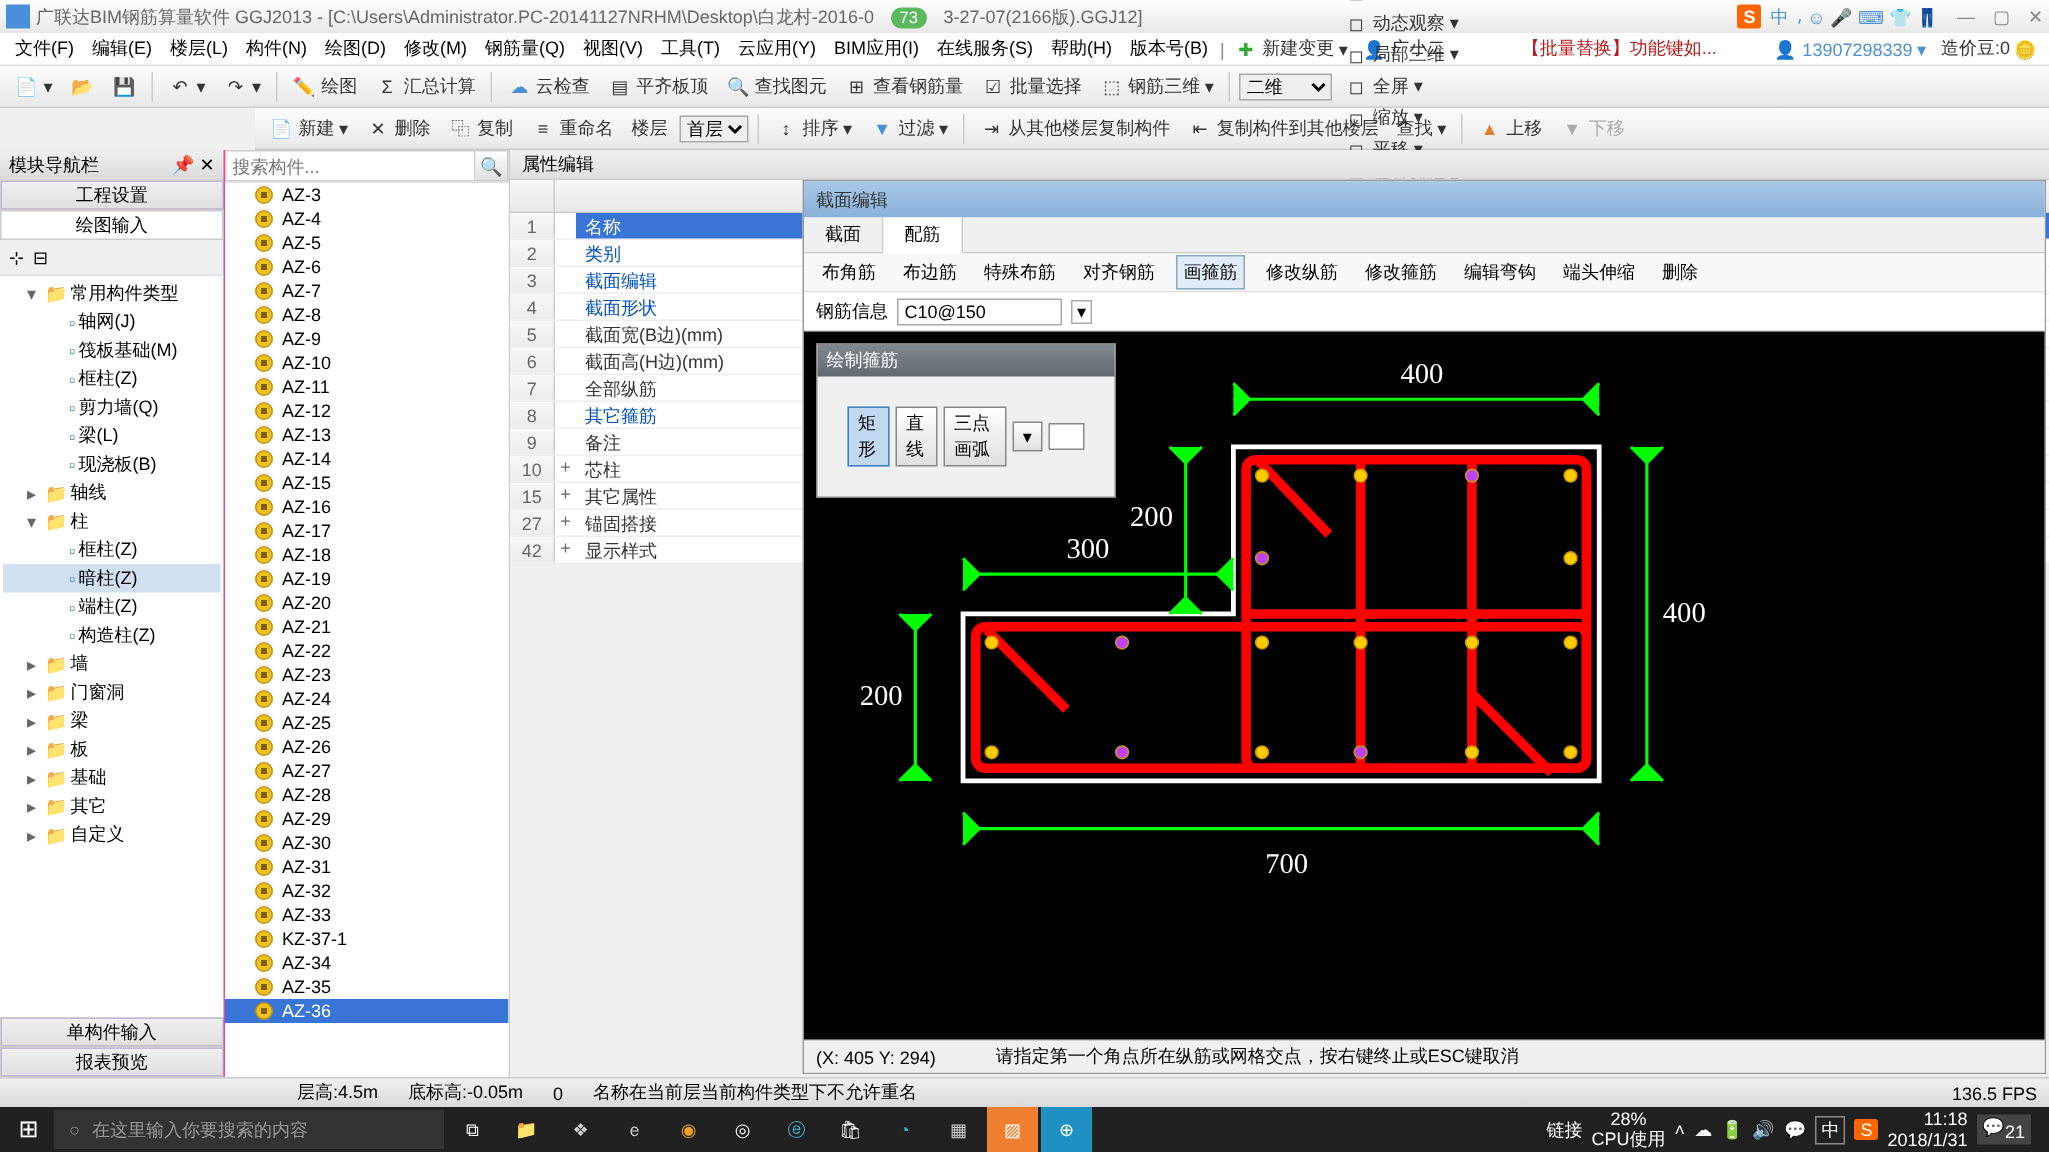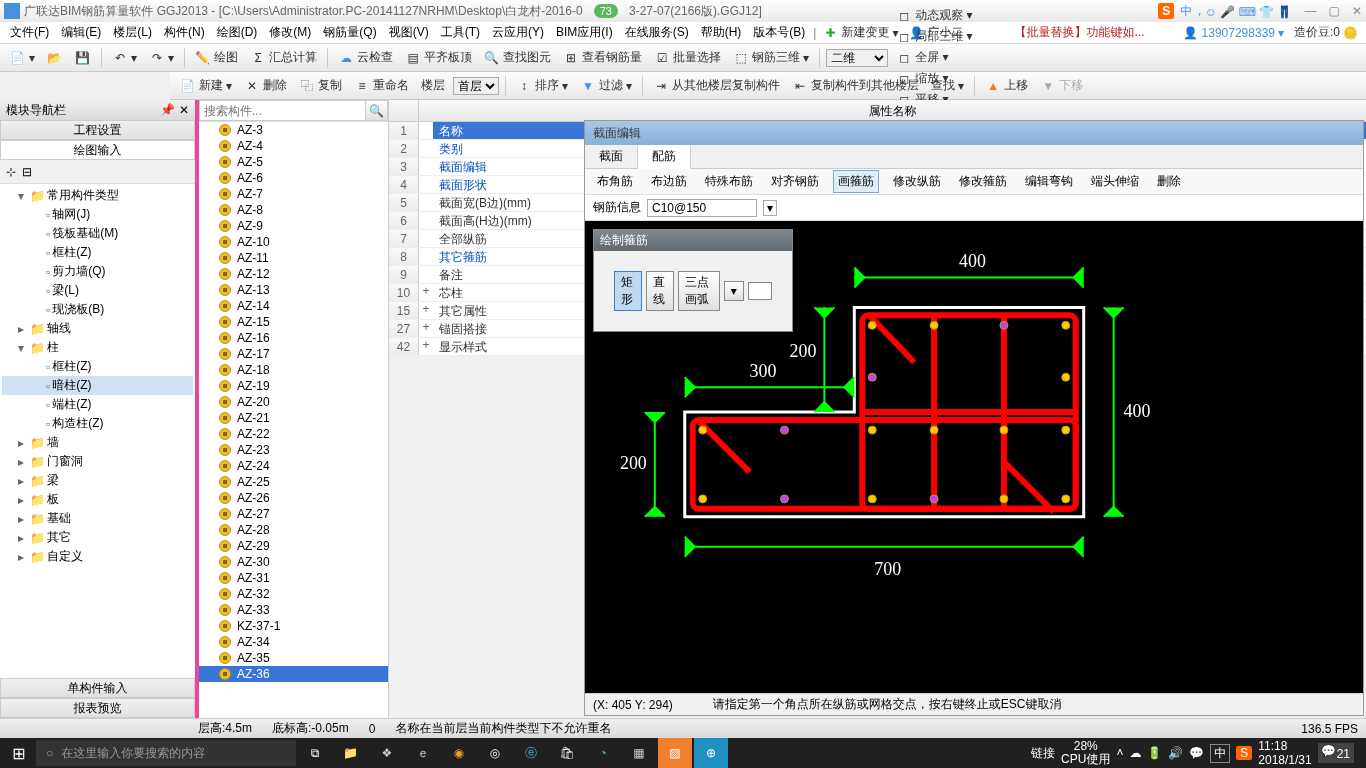--- a/index.html
+++ b/index.html
@@ -16,21 +16,21 @@
 .menubar .spacer { flex: 1; }
 .menubar .phone { color: #4a90d9; }
 .menubar .coin { color: #f0a020; }
 .iconbar { color: #4a90d9; font-size: 12px; }
 .toolbar { height: 28px; background: linear-gradient(#fdfdfd, #e8e8e8); display: flex; align-items: center; padding: 0 6px; gap: 4px; border-bottom: 1px solid #ccc; }
 .tb-btn { display: flex; align-items: center; gap: 3px; padding: 2px 4px; cursor: pointer; color: #333; white-space: nowrap; }
 .tb-btn .ico { width: 16px; height: 16px; display: inline-flex; align-items: center; justify-content: center; }
 .tb-sep { width: 1px; height: 20px; background: #ccc; margin: 0 2px; }
 .toolbar2 { height: 28px; background: linear-gradient(#fdfdfd, #e8e8e8); display: flex; align-items: center; padding: 0 6px; gap: 4px; border-bottom: 1px solid #ccc; margin-left: 170px; }
 .main { display: flex; height: calc(100% - 150px); }
-.nav-panel { width: 199px; background: #8b5cf6; border-right: 4px solid #ec4899; display: flex; flex-direction: column; }
+.nav-panel { width: 150px; background: #8b5cf6; border-right: 1px solid #ec4899; display: flex; flex-direction: column; }
 .nav-header { background: linear-gradient(#f0f0f0, #dadada); height: 20px; display: flex; align-items: center; padding: 0 6px; font-weight: normal; }
 .nav-header .pin { margin-left: auto; }
 .nav-section { height: 20px; background: linear-gradient(#f0f0f0, #e0e0e0); border: 1px solid #ccc; display: flex; align-items: center; justify-content: center; cursor: pointer; }
 .nav-section.sel { background: #fff; }
 .nav-toolbar { height: 24px; background: #f0f0f0; display: flex; align-items: center; padding: 0 6px; gap: 6px; border-bottom: 1px solid #ddd; }
 .nav-tree { flex: 1; background: #fff; overflow-y: auto; padding: 2px; }
 .tree-item { padding: 1px 2px; display: flex; align-items: center; gap: 2px; cursor: pointer; white-space: nowrap; }
 .tree-item.sel { background: #d0e0f0; }
 .tree-item.indent1 { padding-left: 16px; }
 .tree-item.indent2 { padding-left: 32px; }
@@ -73,21 +73,21 @@
 .fp-body { padding: 20px; display: flex; gap: 4px; align-items: center; }
 .fp-btn { border: 1px solid #888; background: linear-gradient(#fff,#e0e0e0); padding: 2px 6px; cursor: pointer; font-size: 12px; }
 .fp-btn.sel { background: #c0d8f0; border-color: #4080c0; }
 .se-status { height: 22px; background: #f0f0f0; display: flex; align-items: center; padding: 0 8px; gap: 40px; border-top: 1px solid #ccc; }
 .statusbar { position: absolute; bottom: 30px; left: 0; right: 0; height: 20px; background: linear-gradient(#f0f0f0,#dadada); display: flex; align-items: center; padding: 0 8px; gap: 20px; border-top: 1px solid #ccc; font-size: 11px; }
 .taskbar { position: absolute; bottom: 0; left: 0; right: 0; height: 30px; background: #202020; display: flex; align-items: center; padding: 0 4px; gap: 2px; color: #fff; }
 .taskbar .start { width: 30px; height: 30px; display: flex; align-items: center; justify-content: center; font-size: 16px; }
 .taskbar .search { background: #333; height: 26px; display: flex; align-items: center; padding: 0 10px; gap: 8px; color: #999; width: 260px; }
 .taskbar .tb-icon { width: 34px; height: 30px; display: flex; align-items: center; justify-content: center; cursor: pointer; }
 .taskbar .tray { margin-left: auto; display: flex; align-items: center; gap: 6px; padding: 0 8px; font-size: 11px; }
-.taskbar .clock { text-align: left; line-height: 1.2; }
+.taskbar .clock { text-align: right; line-height: 1.2; }
 .dim-text { fill: #fff; font-size: 18px; font-family: serif; }
 </style>
 </head>
 <body>
 
 <div class="titlebar">
   <div class="app-icon"></div>
   <span class="title-text">
     <span>广联达BIM钢筋算量软件 GGJ2013 - [C:\Users\Administrator.PC-20141127NRHM\Desktop\白龙村-2016-0</span>
     <span class="badge">73</span>
@@ -484,20 +484,21 @@
           <span>AZ-35</span>
         </div>
         <div class="list-row sel">
           <span class="list-icon"></span>
           <span>AZ-36</span>
         </div>
       </div>
   </div>
 
   <div class="prop-panel">
+    <div class="prop-header">属性编辑</div>
     <div class="prop-grid">
       <div class="prop-grid-header">
         <div class="col1"></div>
         <div class="col2">属性名称</div>
       </div>
       <div id="proprows">
           <div class="prop-row sel">
             <div class="num">1</div>
             <div class="exp"></div>
             <div class="name ">名称</div>

